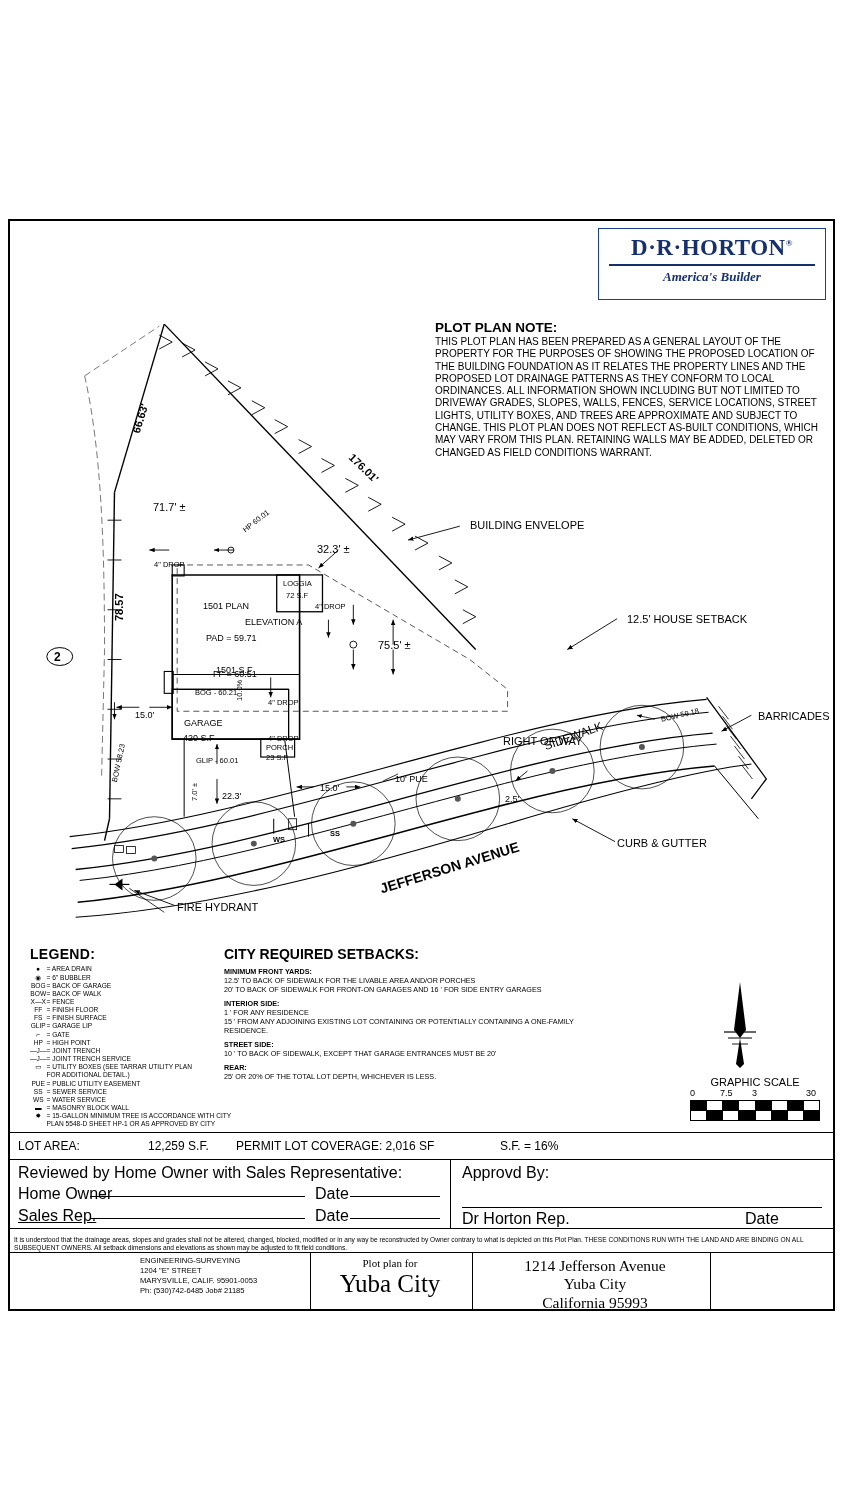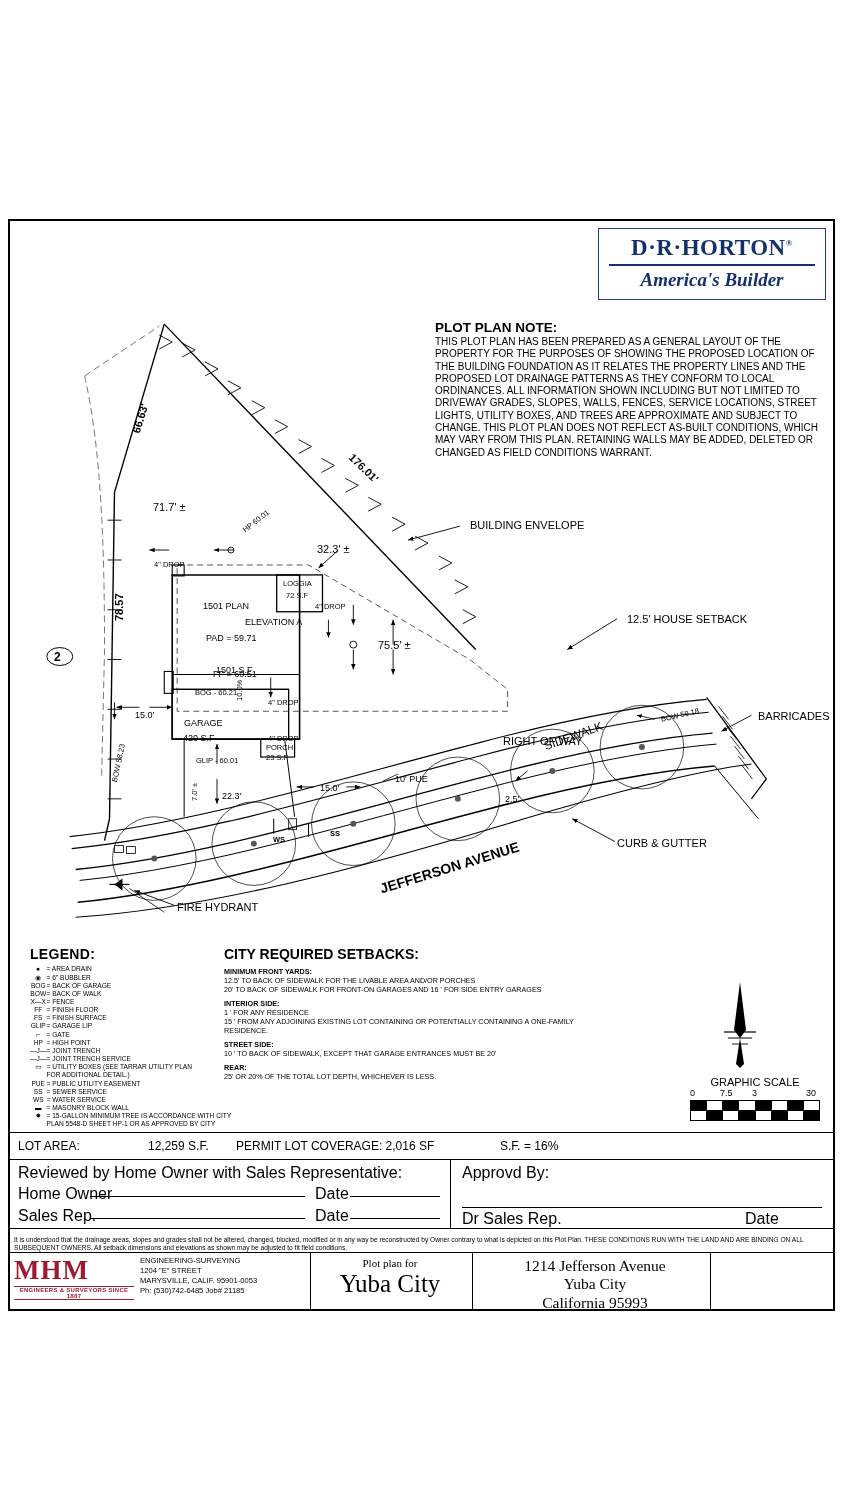--- a/index.html
+++ b/index.html
@@ -55,21 +55,21 @@
   #drh-logo .drh-reg { font-size: 9px; vertical-align: super; }
   #drh-logo .drh-rule {
     height: 2px; background: #16306e;
     margin: 3px 10px 3px 10px;
   }
   #drh-logo .drh-bot {
     text-align: center;
     font-family: "Liberation Serif", serif;
     font-style: italic;
     font-weight: bold;
-    font-size: 19px;
+    font-size: 13px;
     color: #16306e;
   }
 
   
   #plot-note {
     position: absolute;
     left: 425px; top: 99px;
     width: 395px;
   }
   #plot-note .pn-title {
@@ -599,42 +599,38 @@
     <div id="review-block">
       <div class="vsep"></div>
 
       <div class="rv-line" style="left:8px; top:4px;">Reviewed by Home Owner with Sales Representative:</div>
 
       <div class="rv-line" style="left:8px; top:25px;">Home Owner</div>
       <div class="abs" style="left:80px; top:36px; width:215px; border-bottom:1px solid #000;"></div>
       <div class="rv-line" style="left:305px; top:25px;">Date</div>
       <div class="abs" style="left:340px; top:36px; width:90px; border-bottom:1px solid #000;"></div>
 
-      <div class="rv-line" style="left:8px; top:47px;">Sales Rep.</div>
+      <div class="rv-line" style="left:8px; top:47px;text-decoration:underline;">Sales Rep.</div>
       <div class="abs" style="left:80px; top:58px; width:215px; border-bottom:1px solid #000;"></div>
       <div class="rv-line" style="left:305px; top:47px;">Date</div>
       <div class="abs" style="left:340px; top:58px; width:90px; border-bottom:1px solid #000;"></div>
 
       <div class="rv-line" style="left:452px; top:4px;">Approvd By:</div>
       <div class="abs" style="left:452px; top:47px; width:360px; border-bottom:1px solid #000;"></div>
-      <div class="rv-line" style="left:452px; top:50px;">Dr Sales Rep.</div>
+      <div class="rv-line" style="left:452px; top:50px;">Dr Horton Rep.</div>
       <div class="rv-line" style="left:735px; top:50px;">Date</div>
     </div>
 
     <div id="binding-note">It is understood that the drainage areas, slopes and grades shall not be altered, changed, blocked, modified or in any way be reconstructed by Owner contrary to what is depicted on this Plot Plan.  THESE CONDITIONS RUN WITH THE LAND AND ARE BINDING ON ALL SUBSEQUENT OWNERS.  All setback dimensions and elevations as shown may be adjusted to fit field conditions.</div>
 
     <div id="title-block">
       <div class="tb-sep" style="left:300px;"></div>
       <div class="tb-sep" style="left:462px;"></div>
       <div class="tb-sep" style="left:700px;"></div>
 
-      <div id="mhm">
-        <div class="mhm-main">MHM</div>
-        <div class="mhm-sub">ENGINEERS &amp; SURVEYORS SINCE 1887</div>
-      </div>
 
       <div id="eng-info">
         <div>ENGINEERING-SURVEYING</div>
         <div>1204 "E" STREET</div>
         <div>MARYSVILLE, CALIF. 95901-0053</div>
         <div>Ph: (530)742-6485     Job# 21185</div>
       </div>
 
       <div id="plotfor">
         <div class="pf-l">Plot plan for</div>

